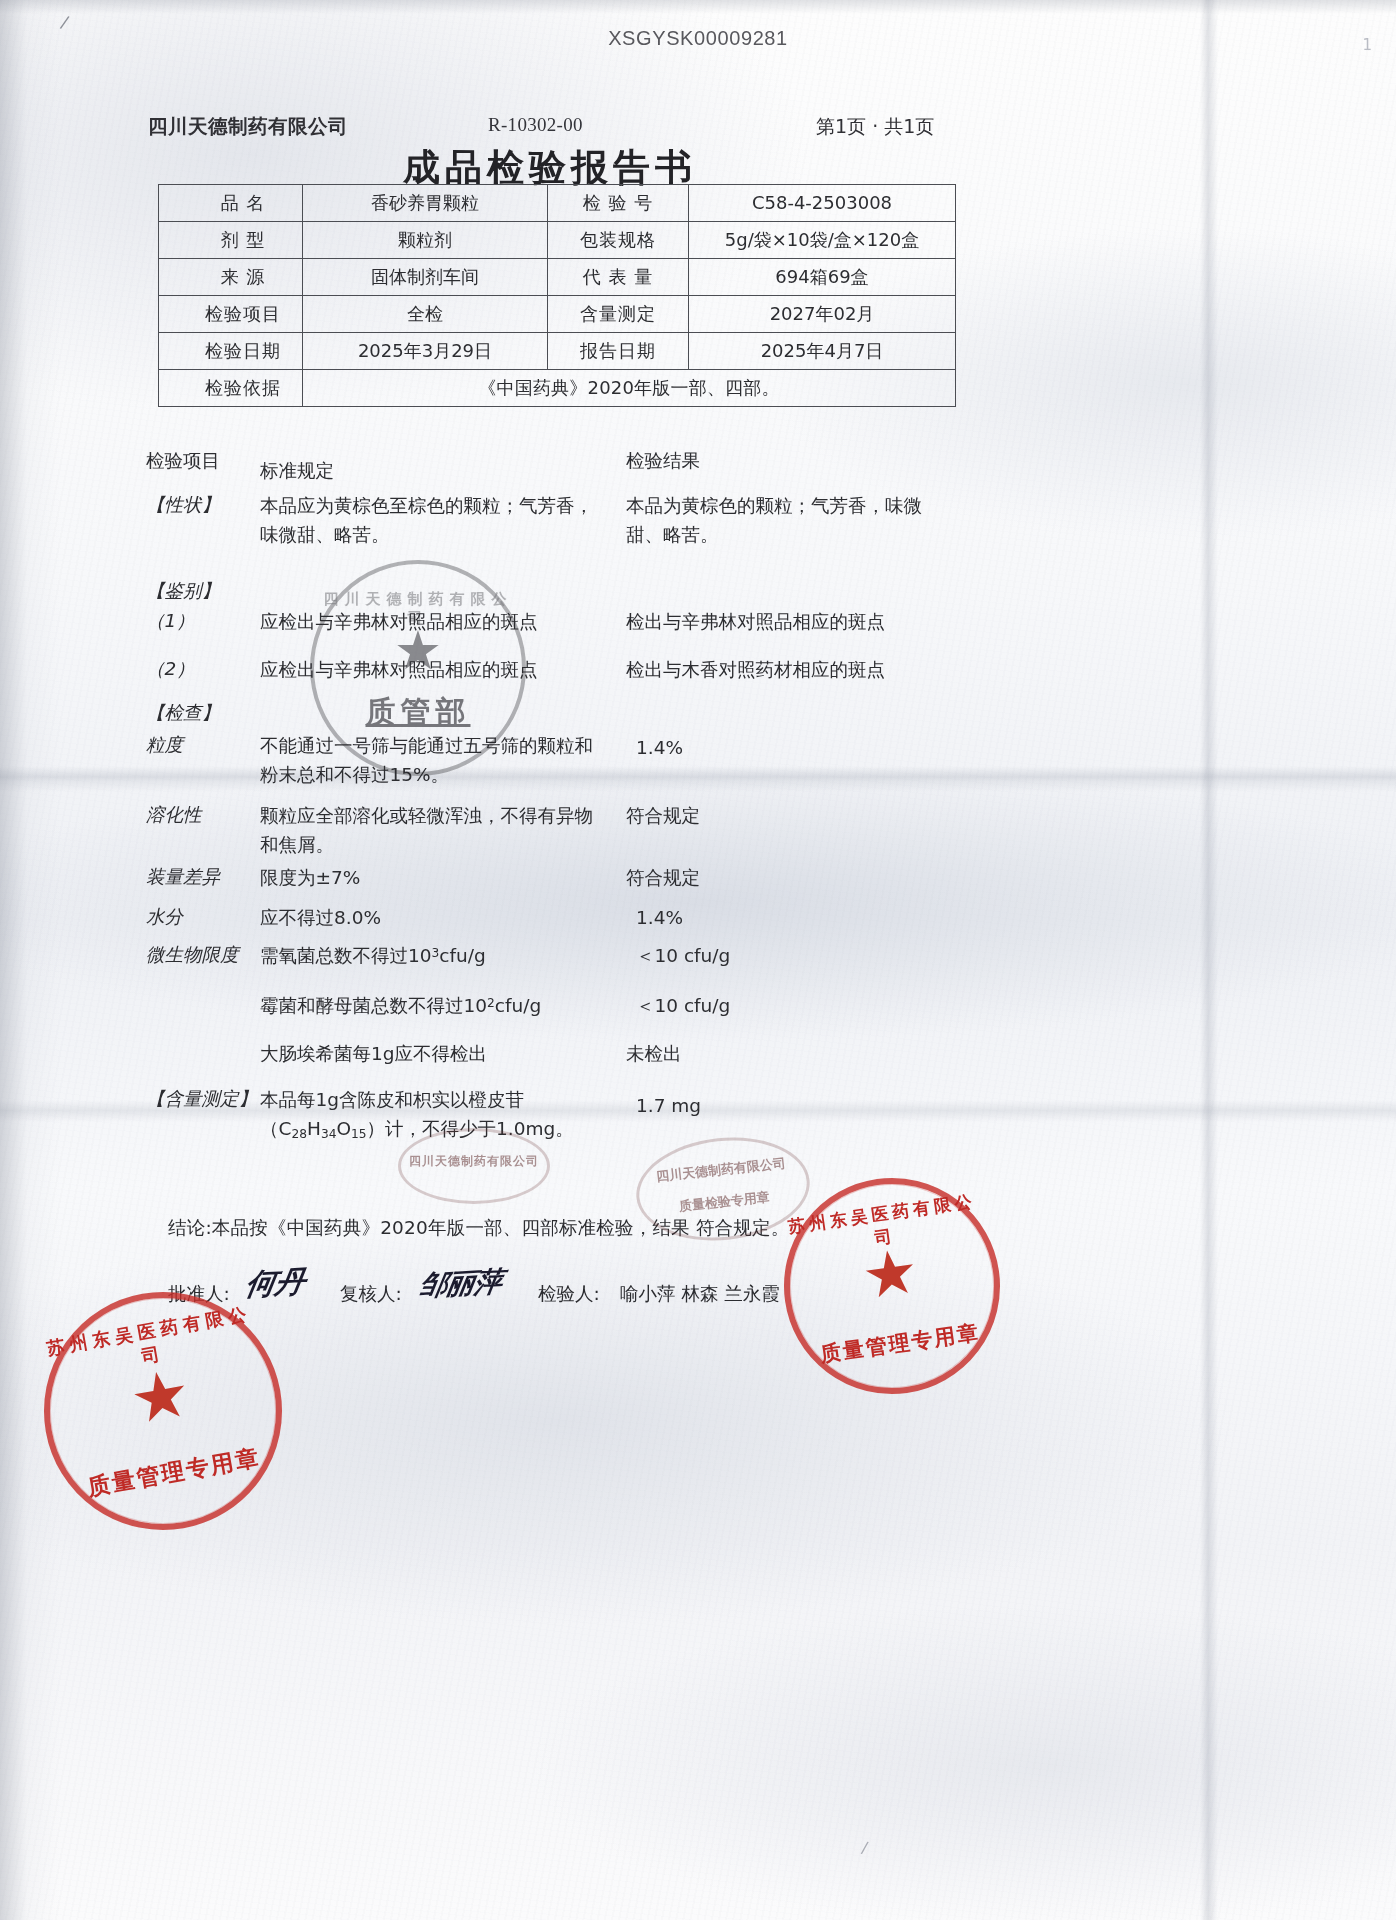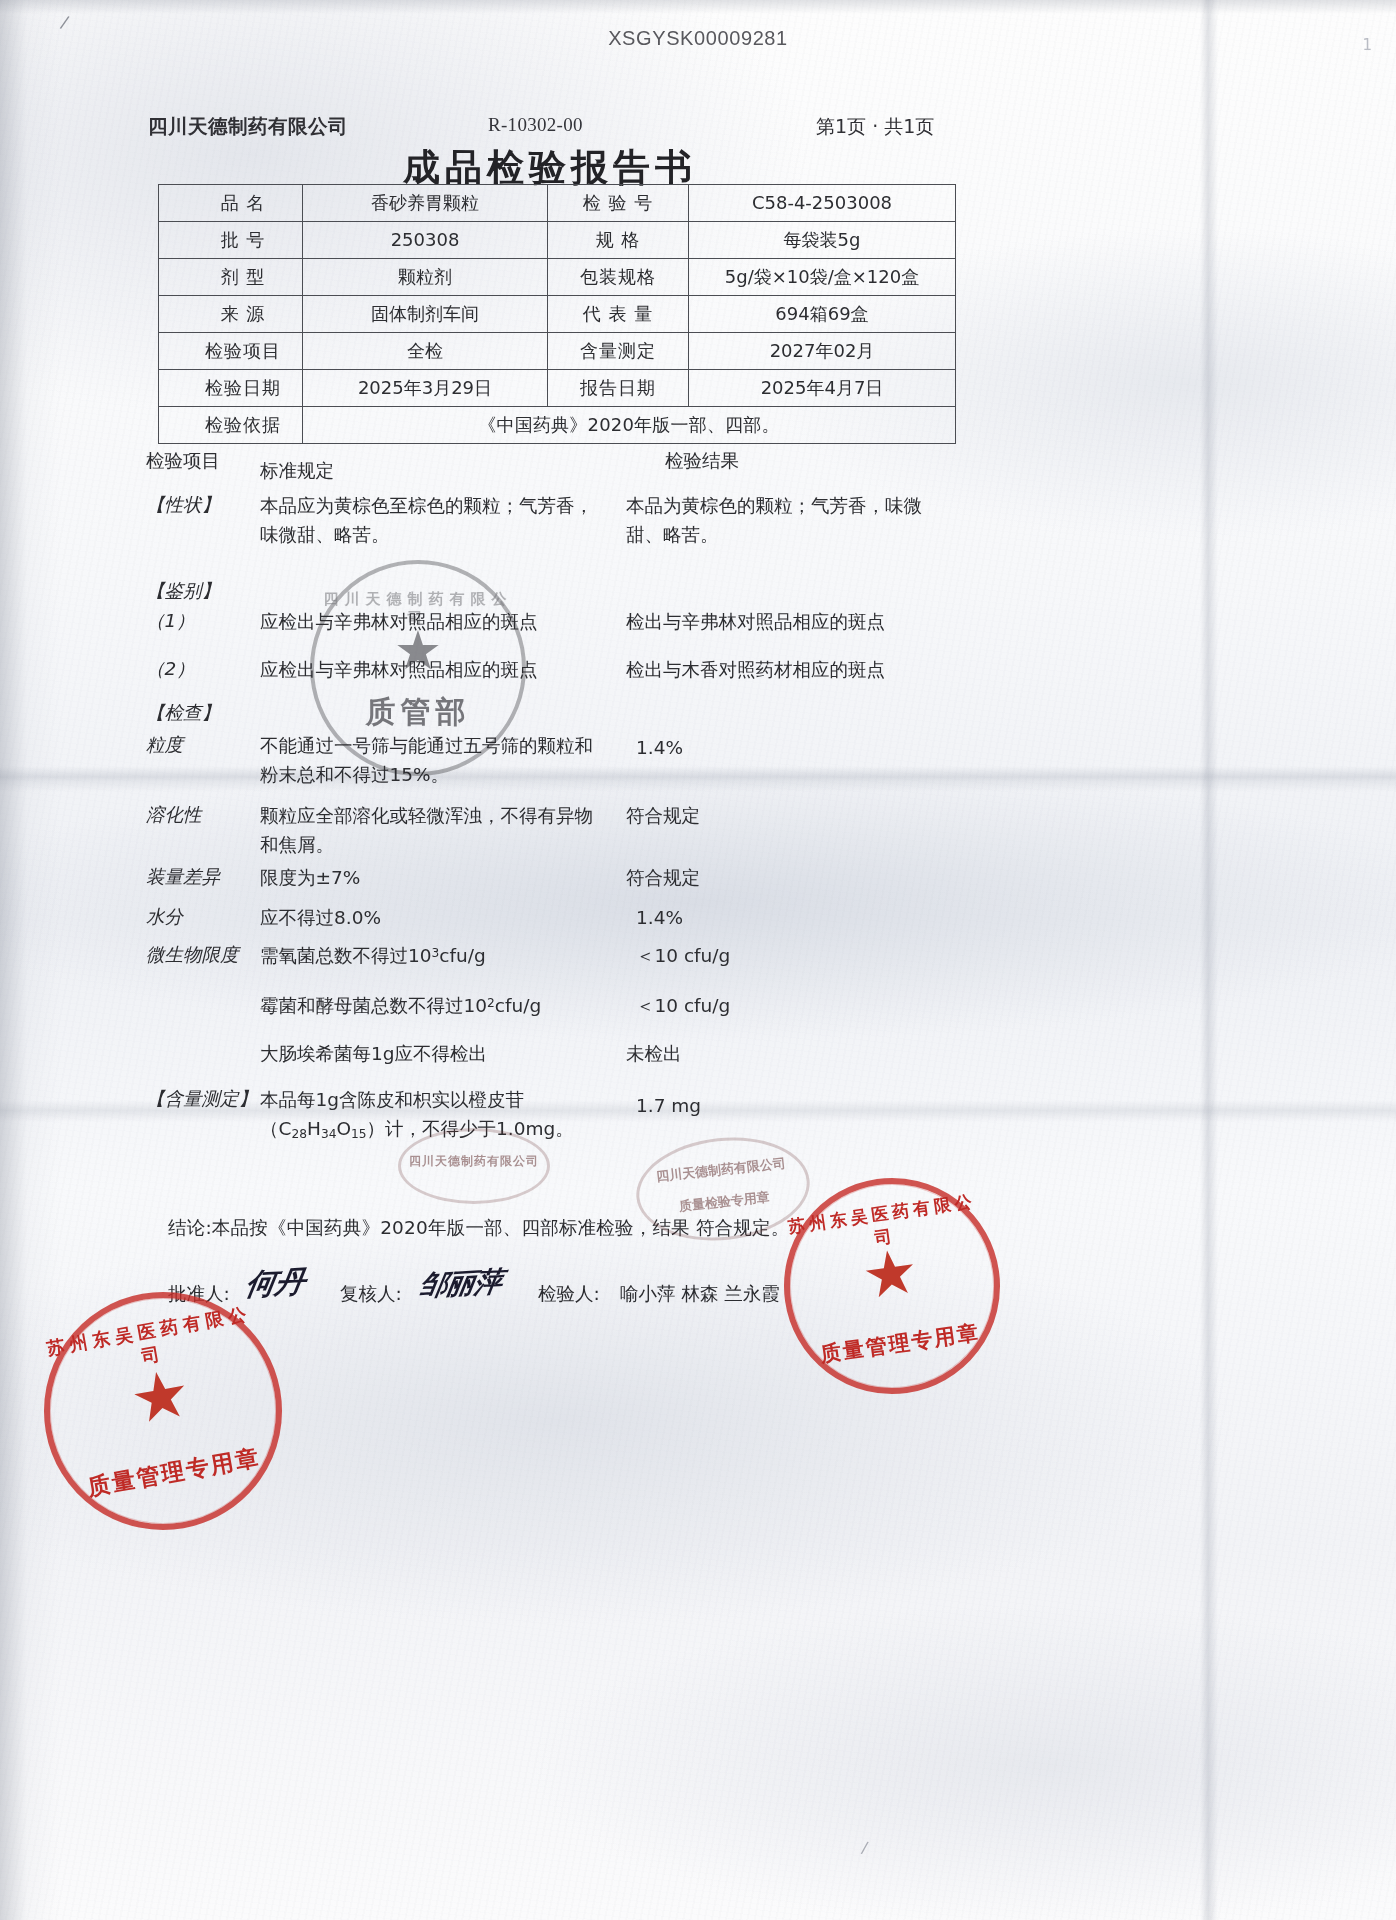--- a/index.html
+++ b/index.html
@@ -58,21 +58,21 @@
   td.k.tight{letter-spacing:1px;padding-left:29px;}
   td.v1c{width:236px;}
   td.k2{width:132px;letter-spacing:7px;padding-left:8px;}
   td.k2.tight{letter-spacing:1px;}
   td.v2c{width:258px;}
   td.basis{text-align:left;padding-left:14px;letter-spacing:.2px;}
 
   .colhdr{position:absolute;left:146px;top:448px;width:1000px;height:22px;font-size:18.5px;color:#2d2e32;}
   .colhdr .c1{position:absolute;left:0;top:0;}
   .colhdr .c2{position:absolute;left:114px;top:10px;}
-  .colhdr .c3{position:absolute;left:480px;top:0;margin-left:39px;}
+  .colhdr .c3{position:absolute;left:480px;top:0;}
 
   .rows{position:absolute;left:146px;top:492px;width:1020px;}
   .row{position:relative;margin-bottom:0;}
   .row .name{position:absolute;left:0;top:0;font-size:18.5px;color:#2c2d31;white-space:nowrap;font-style:italic;}
   .row .spec{position:absolute;left:114px;top:0;font-size:18.5px;color:#2c2d31;line-height:1.55;width:380px;}
   .row .res{position:absolute;left:480px;top:0;font-size:18.5px;color:#2c2d31;line-height:1.55;width:300px;}
   .row .res.num{left:490px;}
   sub{font-size:.66em;vertical-align:-.22em;}
   sup{font-size:.66em;vertical-align:.45em;}
 
@@ -123,26 +123,20 @@
 
     <table class="info">
       <tbody id="info-body">
           <tr>
             <td class="k tight">品    名</td>
             <td class="v1c">香砂养胃颗粒</td>
             <td class="k2 tight">检 验 号</td>
             <td class="v2c">C58-4-2503008</td>
           </tr>
           <tr>
-            <td class="k tight">批    号</td>
-            <td class="v1c">250308</td>
-            <td class="k2 tight">规    格</td>
-            <td class="v2c">每袋装5g</td>
-          </tr>
-          <tr>
             <td class="k tight">剂    型</td>
             <td class="v1c">颗粒剂</td>
             <td class="k2 tight">包装规格</td>
             <td class="v2c">5g/袋×10袋/盒×120盒</td>
           </tr>
           <tr>
             <td class="k tight">来    源</td>
             <td class="v1c">固体制剂车间</td>
             <td class="k2 tight">代 表 量</td>
             <td class="v2c">694箱69盒</td>
@@ -246,21 +240,21 @@
       <span class="lb" style="left:0">批准人:</span>
       <span class="sg" style="left:78px;top:-14px;font-size:30px">何丹</span>
       <span class="lb" style="left:172px">复核人:</span>
       <span class="sg" style="left:252px;top:-12px;font-size:28px">邹丽萍</span>
       <span class="lb" style="left:370px">检验人:</span>
       <span class="lb" style="left:452px">喻小萍 林森 兰永霞</span>
     </div>
 
     <div class="stamp gray-stamp" style="left:310px;top:560px;width:208px;height:208px;">
       <div class="star" style="left:50%;top:42%;transform:translate(-50%,-50%);font-size:54px;color:#2a2a30;opacity:.85;">★</div>
-      <div class="gray-char" style="left:0;right:0;text-align:center;top:128px;font-size:30px;letter-spacing:5px;">质管部</div>
+      <div class="gray-char" style="left:0;right:0;text-align:center;top:128px;font-size:30px;letter-spacing:5px;text-decoration:underline;">质管部</div>
       <div class="gray-char" style="left:0;right:0;text-align:center;top:26px;font-size:15px;letter-spacing:6px;opacity:.55;">四川天德制药有限公司</div>
     </div>
 
     <div class="oval" style="left:398px;top:1128px;width:146px;height:70px;">
       <div class="ot" style="top:22px;font-size:12px;letter-spacing:1px;">四川天德制药有限公司</div>
     </div>
     <div class="oval" style="left:636px;top:1138px;width:168px;height:96px;transform:rotate(-6deg);">
       <div class="ot" style="top:20px;font-size:13px;">四川天德制药有限公司</div>
       <div class="ot" style="top:52px;font-size:13px;">质量检验专用章</div>
     </div>

